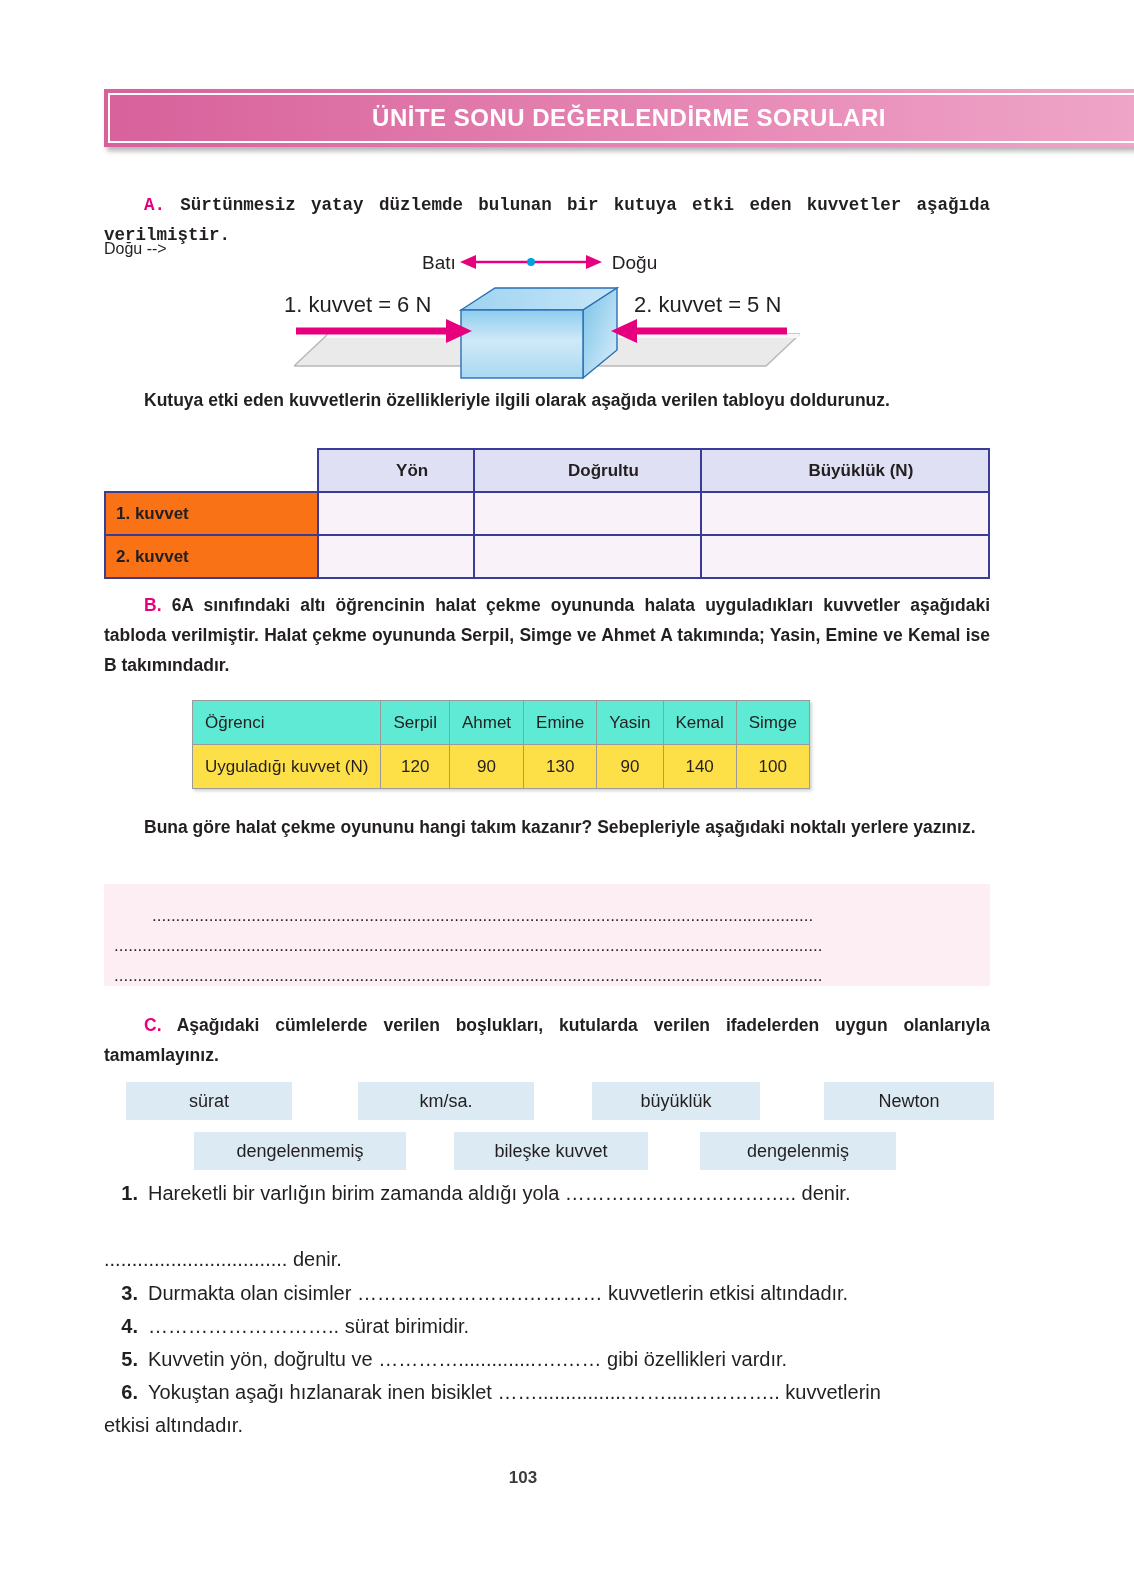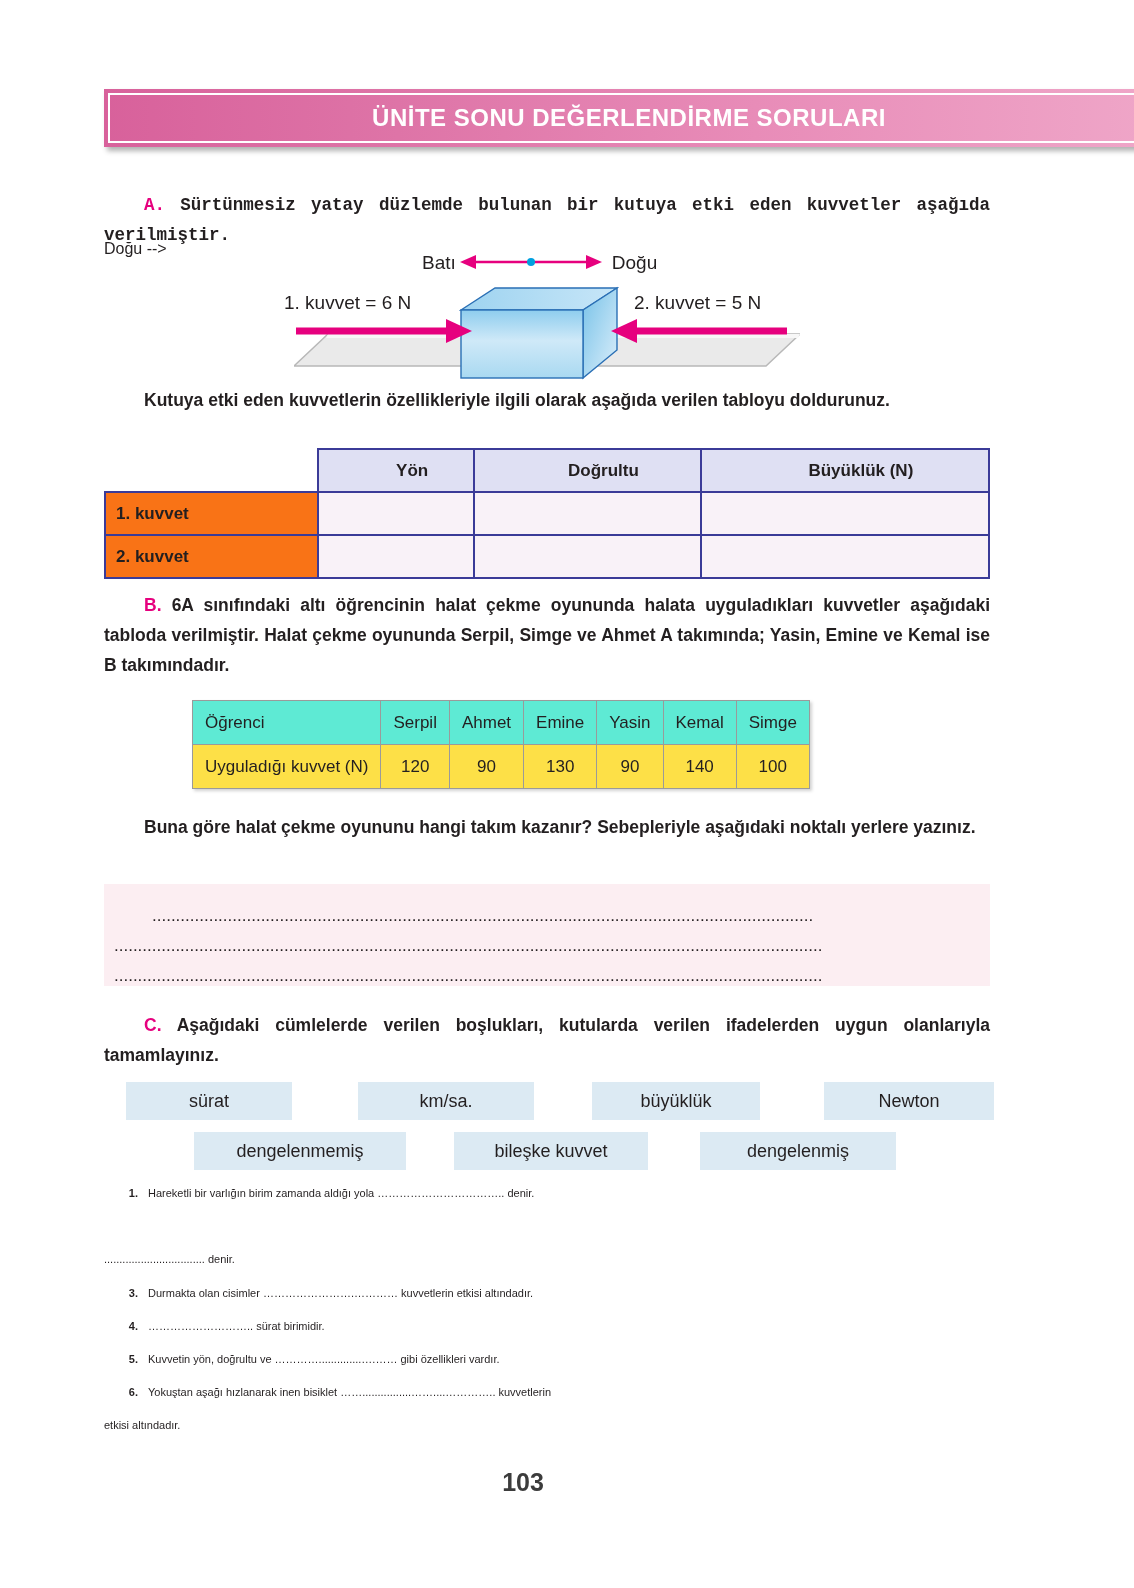--- a/index.html
+++ b/index.html
@@ -91,21 +91,21 @@
   }
   .compass-svg { display: block; }
 
   .surface-svg { position: absolute; left: 190px; top: 92px; }
   .box-svg { position: absolute; left: 355px; top: 46px; }
   .arrow-left-svg { position: absolute; left: 190px; top: 78px; }
   .arrow-right-svg { position: absolute; left: 485px; top: 78px; }
 
   .force-label {
     position: absolute;
-    font-size: 19px;
+    font-size: 22px;
     color: #231f20;
     white-space: nowrap;
   }
   .force-label.l1 { left: 180px; top: 52px; }
   .force-label.l2 { left: 530px; top: 52px; }
 
   
   .table1 {
     position: absolute;
     left: 104px;
@@ -191,41 +191,41 @@
     display: flex;
     align-items: center;
     justify-content: center;
     height: 38px;
     white-space: nowrap;
   }
 
   
   .qline {
     position: absolute;
-    font-size: 11px;
+    font-size: 20px;
     line-height: 31px;
     color: #231f20;
     white-space: nowrap;
   }
   .qnum {
     display: inline-block;
     width: 34px;
     font-weight: bold;
     text-align: right;
     margin-right: 10px;
   }
 
   
   .pagenum {
     position: absolute;
     left: 0;
     top: 1468px;
     width: 1046px;
     text-align: center;
-    font-size: 25px;
+    font-size: 17px;
     font-weight: bold;
     color: #3c3c3c;
   }
 </style>
 </head>
 <body>
 
 <div class="page">
 
   <div class="banner-wrap">

